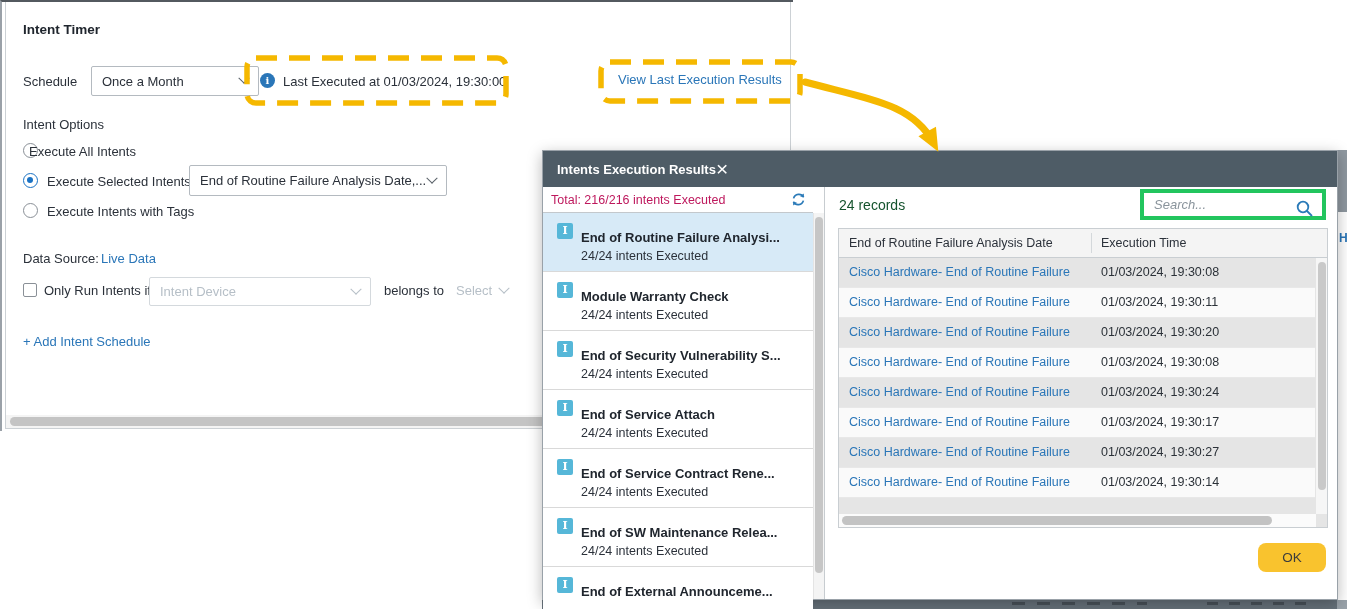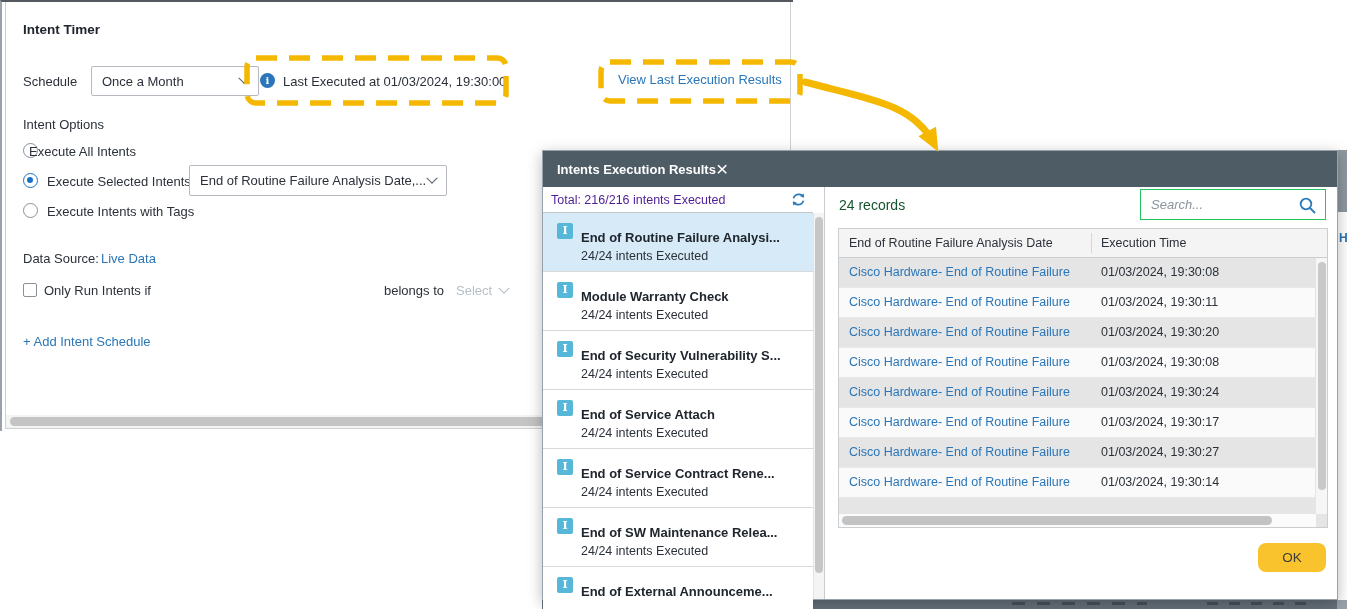--- a/index.html
+++ b/index.html
@@ -36,33 +36,33 @@
   
   .modal { position:absolute; left:542px; top:150px; width:796px; height:450px; background:#fff;
     border:1px solid #99a1a8; box-shadow:0 4px 14px rgba(0,0,0,.28); z-index:5; }
   .modal-header { position:absolute; left:0; top:0; right:0; height:36px; background:#4e5c66;
     display:flex; align-items:center; padding:0 12px 0 14px; }
   .modal-title { color:#fff; font-size:13px; font-weight:bold; }
   .modal-close { color:#fff; font-size:21px; line-height:20px; cursor:pointer; font-weight:300; }
 
   .left-pane { position:absolute; left:0; top:36px; width:282px; bottom:0; background:#fff; border-right:1px solid #c7ccd0; }
   .total-row { position:absolute; left:0; top:0; right:11px; height:26px; border-bottom:1px solid #c3c8cc;
-    font-size:12.5px; color:#4c1d95; display:flex; align-items:center; padding:0 6px 0 8px; justify-content:space-between; }
+    font-size:12.5px; color:#be185d; display:flex; align-items:center; padding:0 6px 0 8px; justify-content:space-between; }
   .lp-scroll { position:absolute; right:0; top:26px; bottom:0; width:11px; background:#f4f4f4; border-left:1px solid #e4e4e4; }
   .lp-thumb { position:absolute; left:1px; top:4px; width:8px; height:356px; background:#c6c6c6; border-radius:4px; }
   .intent-item { position:absolute; left:0; right:11px; height:59px; border-bottom:1px solid #d9d9d9; background:#fff; cursor:pointer; }
   .intent-item.sel { background:#d7eaf7; }
   .i-icon { position:absolute; left:14px; top:10px; width:16px; height:16px; background:#56b7d8; border-radius:2px;
     color:#fff; font-family:"DejaVu Serif", serif; font-size:11px; font-weight:bold; text-align:center; line-height:16px; }
   .i-title { position:absolute; left:38px; top:9px; font-size:13px; font-weight:bold; color:#20262e; white-space:nowrap;margin-top:8px; }
   .i-status { position:absolute; left:38px; top:36px; font-size:12.5px; color:#2b313a; white-space:nowrap; }
 
   .right-pane { position:absolute; left:282px; top:36px; right:0; bottom:0; background:#fff; }
   .records { position:absolute; left:14px; top:10px; font-size:14px; color:#14532d; }
-  .searchbox { position:absolute; left:315px; top:2px; width:186px; height:31px; border:1px solid #22c55e; background:#fff; }
+  .searchbox { position:absolute; left:315px; top:2px; width:186px; height:31px; border:4px solid #22c55e; background:#fff; }
   .searchbox input { position:absolute; left:0; top:0; width:100%; height:100%; border:none; outline:none;
     padding:0 32px 0 10px; font-size:13px; font-style:italic; color:#333; font-family:"Liberation Sans", sans-serif; background:transparent; }
   .searchbox input::placeholder { color:#8a949c; font-style:italic; }
   .search-icon { position:absolute; right:8px; top:6px; }
 
   .etable { position:absolute; left:13px; top:41px; width:490px; height:300px; border:1px solid #c9ced2; background:#e5e5e5; }
   .thead { position:absolute; left:0; top:0; right:0; height:29px; background:#f4f4f4; border-bottom:1px solid #c9ced2;
     font-size:12.5px; color:#2b313a; }
   .th1 { position:absolute; left:10px; top:7px; }
   .th2 { position:absolute; left:262px; top:7px; }
@@ -119,20 +119,24 @@
     </div>
 
     <div class="radio" style="left:17px; top:201px;"></div>
     <div class="lbl" style="left:41px; top:202px;">Execute Intents with Tags</div>
 
     <div class="lbl" style="left:17px; top:249px;">Data Source:</div>
     <div class="blue-link" style="position:absolute; left:95px; top:249px;">Live Data</div>
 
     <div class="checkbox" style="left:17px; top:281px;"></div>
     <div class="lbl" style="left:38px; top:281px;">Only Run Intents if</div>
+    <div class="selectbox disabled" style="left:143px; top:275px; width:222px; height:29px;">
+      <span>Intent Device</span>
+      <span class="chev light"></span>
+    </div>
     <div class="lbl" style="left:378px; top:281px; font-weight:bold; font-weight:normal;">belongs to</div>
     <div style="position:absolute; left:450px; top:281px; font-size:13px; color:#b6bfc7; display:flex; align-items:center; gap:8px;">
       <span>Select</span>
       <span class="chev light"></span>
     </div>
 
     <div class="blue-link" style="position:absolute; left:17px; top:332px;">+ Add Intent Schedule</div>
 
     <div class="hscroll-track" style="left:0; right:0; bottom:0; height:13px;">
       <div class="scroll-thumb" style="left:4px; bottom:2px; width:762px; height:9px;"></div>

